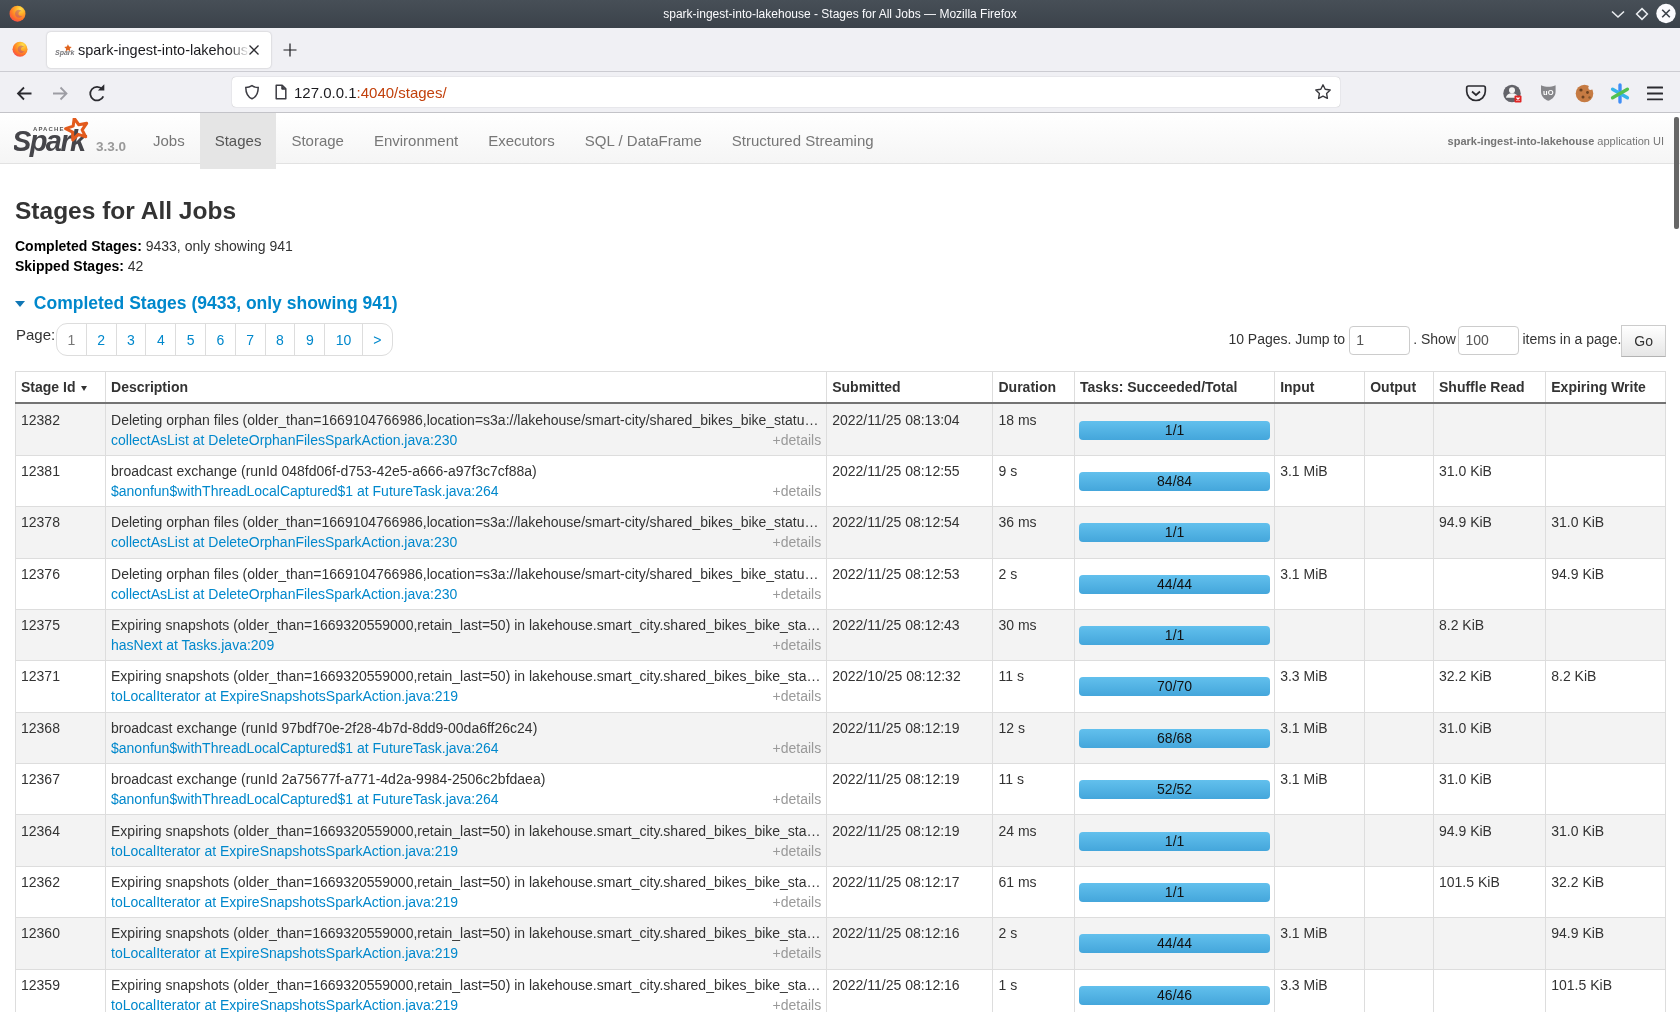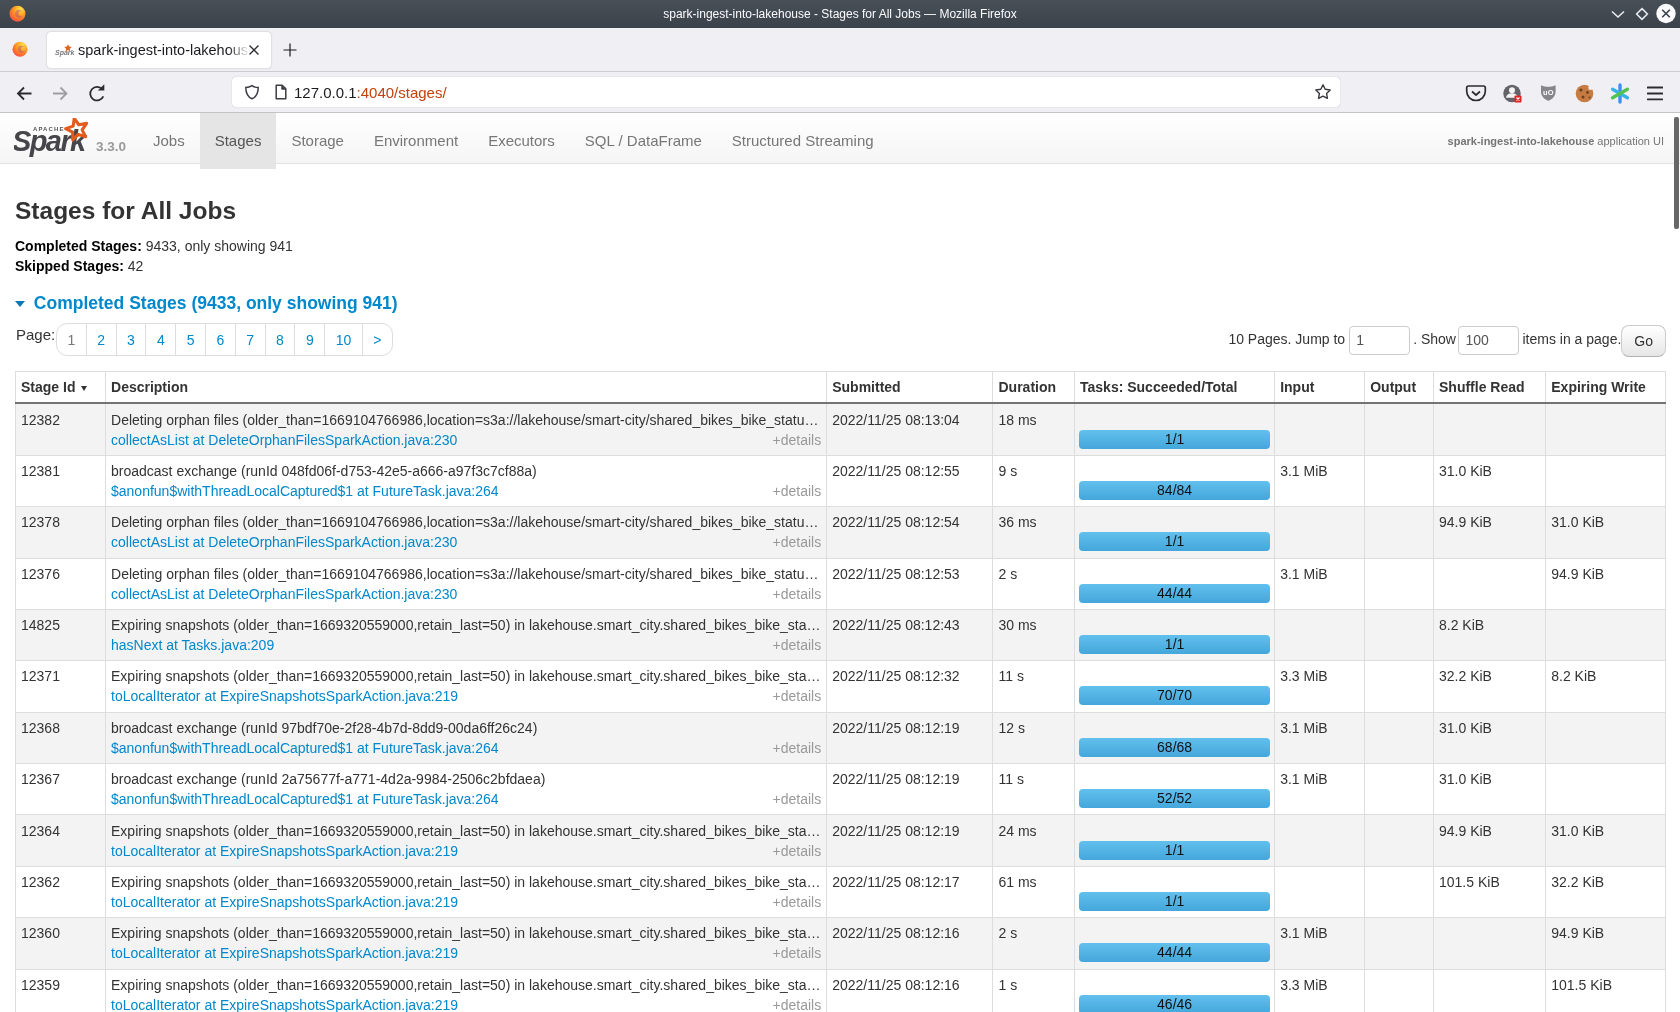--- a/index.html
+++ b/index.html
@@ -61,30 +61,30 @@
 h4.collapse .arrow { display:inline-block; width:0; height:0; border-left:5px solid transparent; border-right:5px solid transparent; border-top:6px solid #1077b5; margin-right:4px; vertical-align:2px;}
 .pagerow { position:relative; height:33px; margin:1px 0 15px 0; }
 .pagelabel { position:absolute; left:1px; top:3px; font-size:15px; color:#333; }
 .pgroup { position:absolute; left:41px; top:0; border:1px solid #ddd; border-radius:11px; background:#fff; height:31px;}
 .pgroup a { display:inline-block; min-width:7px; padding:6px 10.5px 5px 10.5px; line-height:20px; font-size:14px; color:#0088cc; text-align:center; text-decoration:none; border-left:1px solid #ddd; vertical-align:top;}
 .pgroup a:first-child { border-left:none; }
 .pgroup a.cur { color:#777; }
 .jump { position:absolute; right:-1px; top:0; font-size:14px; color:#333; }
 .jump input { font-family:"Liberation Sans",sans-serif; font-size:14px; color:#555; width:47px; height:19px; padding:4px 6px; border:1px solid #ccc; border-radius:4px; margin:0 3px 0 4px; vertical-align:middle; }
 .jump input.in2 { margin-left:2.5px; }
-.gobtn { display:inline-block; margin-left:0; margin-top:2px; padding:5px 12px; font-size:14px; line-height:20px; color:#333; background:linear-gradient(#fff,#e6e6e6); border:1px solid #ccc; border-bottom-color:#b3b3b3; border-radius:8px; vertical-align:middle;}
+.gobtn { display:inline-block; margin-left:0; margin-top:2px; padding:5px 12px; font-size:14px; line-height:20px; color:#333; background:linear-gradient(#fff,#e6e6e6); border:1px solid #ccc; border-bottom-color:#b3b3b3; border-radius:0; vertical-align:middle;}
 table.stages { border-collapse:collapse; table-layout:fixed; width:1650px; font-size:14px; color:#333; margin-top:0; }
 table.stages th, table.stages td { border:1px solid #ddd; padding:5.2px 5px; line-height:20px; text-align:left; vertical-align:top; overflow:hidden;}
 table.stages th { font-weight:bold; border-bottom:2px solid #737373; }
 table.stages tr.odd td { background:#f3f3f3; }
 a.tlink { color:#0088cc; text-decoration:none; }
 .pcell { padding:5.2px 4px !important; }
 .desc1 { white-space:nowrap; overflow:hidden; text-overflow:ellipsis; }
 .details { float:right; color:#999; }
-.progress { background:linear-gradient(#62c0ed,#44a6db); border-radius:4px; height:19px; line-height:19px; text-align:center; color:#111; margin-top:20px;}
+.progress { background:linear-gradient(#62c0ed,#44a6db); border-radius:4px; height:19px; line-height:19px; text-align:center; color:#111; margin-top:11px;}
 .sorticon { display:inline-block; width:0; height:0; border-left:3.5px solid transparent; border-right:3.5px solid transparent; border-top:5px solid #333; margin-left:2px; vertical-align:1px;}
 .scrollthumb { position:absolute; right:1px; top:117px; width:5px; height:112px; background:#676767; border-radius:2px; }
 </style>
 </head>
 <body>
 <div class="titlebar">
     <div class="titletext">spark-ingest-into-lakehouse - Stages for All Jobs — Mozilla Firefox</div>
 <svg class="tbff" style="position:absolute;left:9px;top:5px;" width="17" height="17" viewBox="0 0 16 16">
 <defs>
         <radialGradient id="ffg1" cx="0.68" cy="0.22" r="0.95">
@@ -292,42 +292,42 @@
       <td>2 s</td>
       <td class="pcell">
               <div class="progress">44/44</div>
             </td>
       <td>3.1 MiB</td>
       <td></td>
       <td></td>
       <td>94.9 KiB</td>
     </tr>
     <tr class="odd">
-      <td>14825</td>
+      <td>12375</td>
       <td>
               <div class="desc1">Expiring snapshots (older_than=1669320559000,retain_last=50) in lakehouse.smart_city.shared_bikes_bike_sta…</div>
               <div><a class="tlink">hasNext at Tasks.java:209</a><span class="details">+details</span></div>
             </td>
       <td>2022/11/25 08:12:43</td>
       <td>30 ms</td>
       <td class="pcell">
               <div class="progress">1/1</div>
             </td>
       <td></td>
       <td></td>
       <td>8.2 KiB</td>
       <td></td>
     </tr>
     <tr>
       <td>12371</td>
       <td>
               <div class="desc1">Expiring snapshots (older_than=1669320559000,retain_last=50) in lakehouse.smart_city.shared_bikes_bike_sta…</div>
               <div><a class="tlink">toLocalIterator at ExpireSnapshotsSparkAction.java:219</a><span class="details">+details</span></div>
             </td>
-      <td>2022/11/25 08:12:32</td>
+      <td>2022/10/25 08:12:32</td>
       <td>11 s</td>
       <td class="pcell">
               <div class="progress">70/70</div>
             </td>
       <td>3.3 MiB</td>
       <td></td>
       <td>32.2 KiB</td>
       <td>8.2 KiB</td>
     </tr>
     <tr class="odd">

